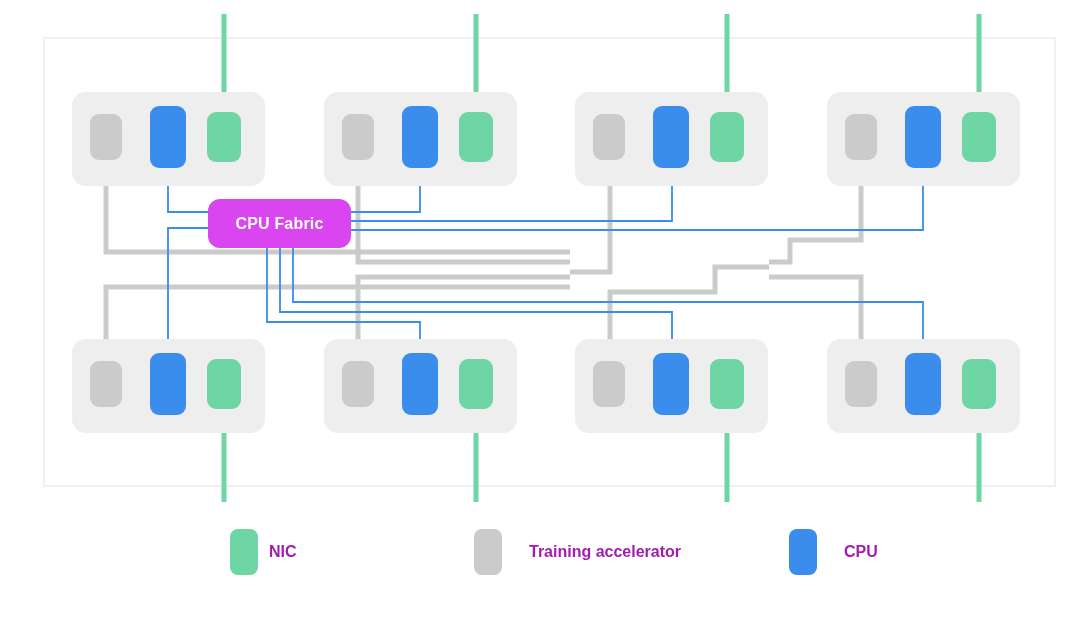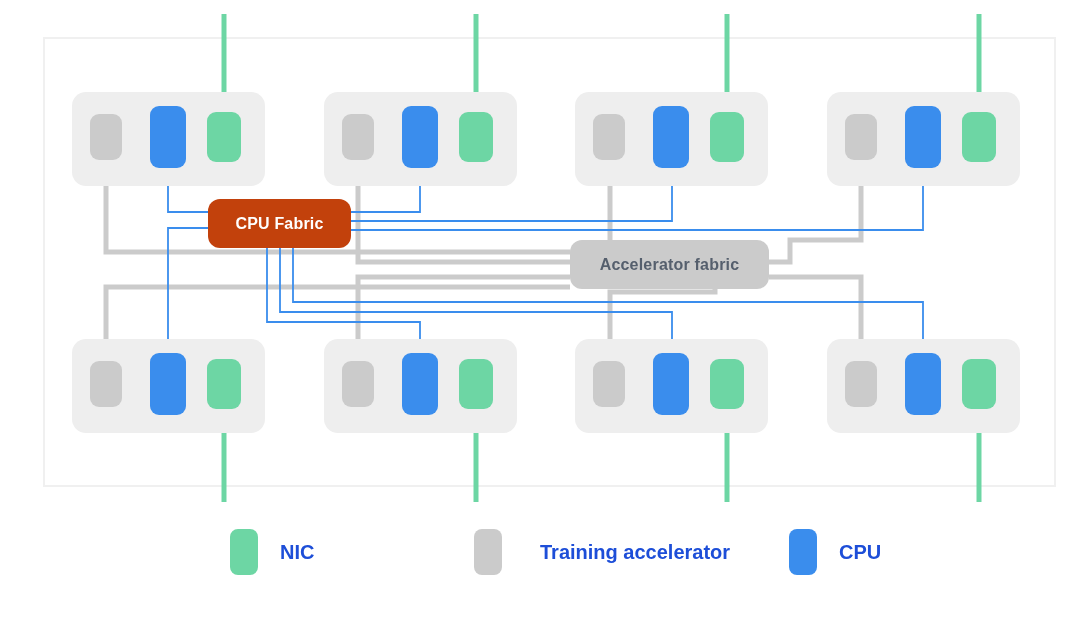--- a/index.html
+++ b/index.html
@@ -67,21 +67,21 @@
     display: flex;
     align-items: center;
     justify-content: center;
     font-weight: bold;
     letter-spacing: 0.2px;
   }
   .fabric-cpu {
     left: 208px; top: 199px;
     width: 143px;
     height: 49px;
-    background: #c2410c;
+    background: #d946ef;
     color: #ffffff;
     font-size: 16px;
   }
   .fabric-accel {
     left: 570px; top: 240px;
     width: 199px;
     height: 49px;
     background: #cbcbcb;
     color: #555f6d;
     font-size: 16px;
@@ -97,24 +97,24 @@
     display: flex;
     align-items: center;
   }
   .legend-swatch {
     width: 28px;
     height: 46px;
     border-radius: 8px;
     flex: 0 0 auto;
   }
   .legend-label {
-    margin-left: 22px;
-    font-size: 20px;
+    margin-left: 11px;
+    font-size: 16px;
     font-weight: bold;
-    color: #1d4ed8;
+    color: #a21caf;
     white-space: nowrap;
   }
 </style>
 </head>
 <body>
 
 <div id="stage">
 
   <div class="outer-frame"></div>
 
@@ -213,30 +213,29 @@
     <div class="chip chip-nic" style="left:135px; top:20px;"></div>
   </div>
   <div class="node-card" style="left:827px; top:339px;">
     <div class="chip chip-accel" style="left:18px; top:22px;"></div>
     <div class="chip chip-cpu" style="left:78px; top:14px;"></div>
     <div class="chip chip-nic" style="left:135px; top:20px;"></div>
   </div>
 
   <div class="fabric-box fabric-cpu">CPU Fabric</div>
 
-  <div class="fabric-box fabric-accel">Accelerator fabric</div>
 
   <div class="legend">
     <div class="legend-item" style="left:230px; top:17px;">
       <div class="legend-swatch" style="background:#6dd6a4;"></div>
       <div class="legend-label">NIC</div>
     </div>
     <div class="legend-item" style="left:474px; top:17px;gap:16px;">
       <div class="legend-swatch" style="background:#cbcbcb;"></div>
       <div class="legend-label">Training accelerator</div>
     </div>
-    <div class="legend-item" style="left:789px; top:17px;">
+    <div class="legend-item" style="left:789px; top:17px;gap:16px;">
       <div class="legend-swatch" style="background:#3a8ded;"></div>
       <div class="legend-label">CPU</div>
     </div>
   </div>
 
 </div>
 
 </body></html>

